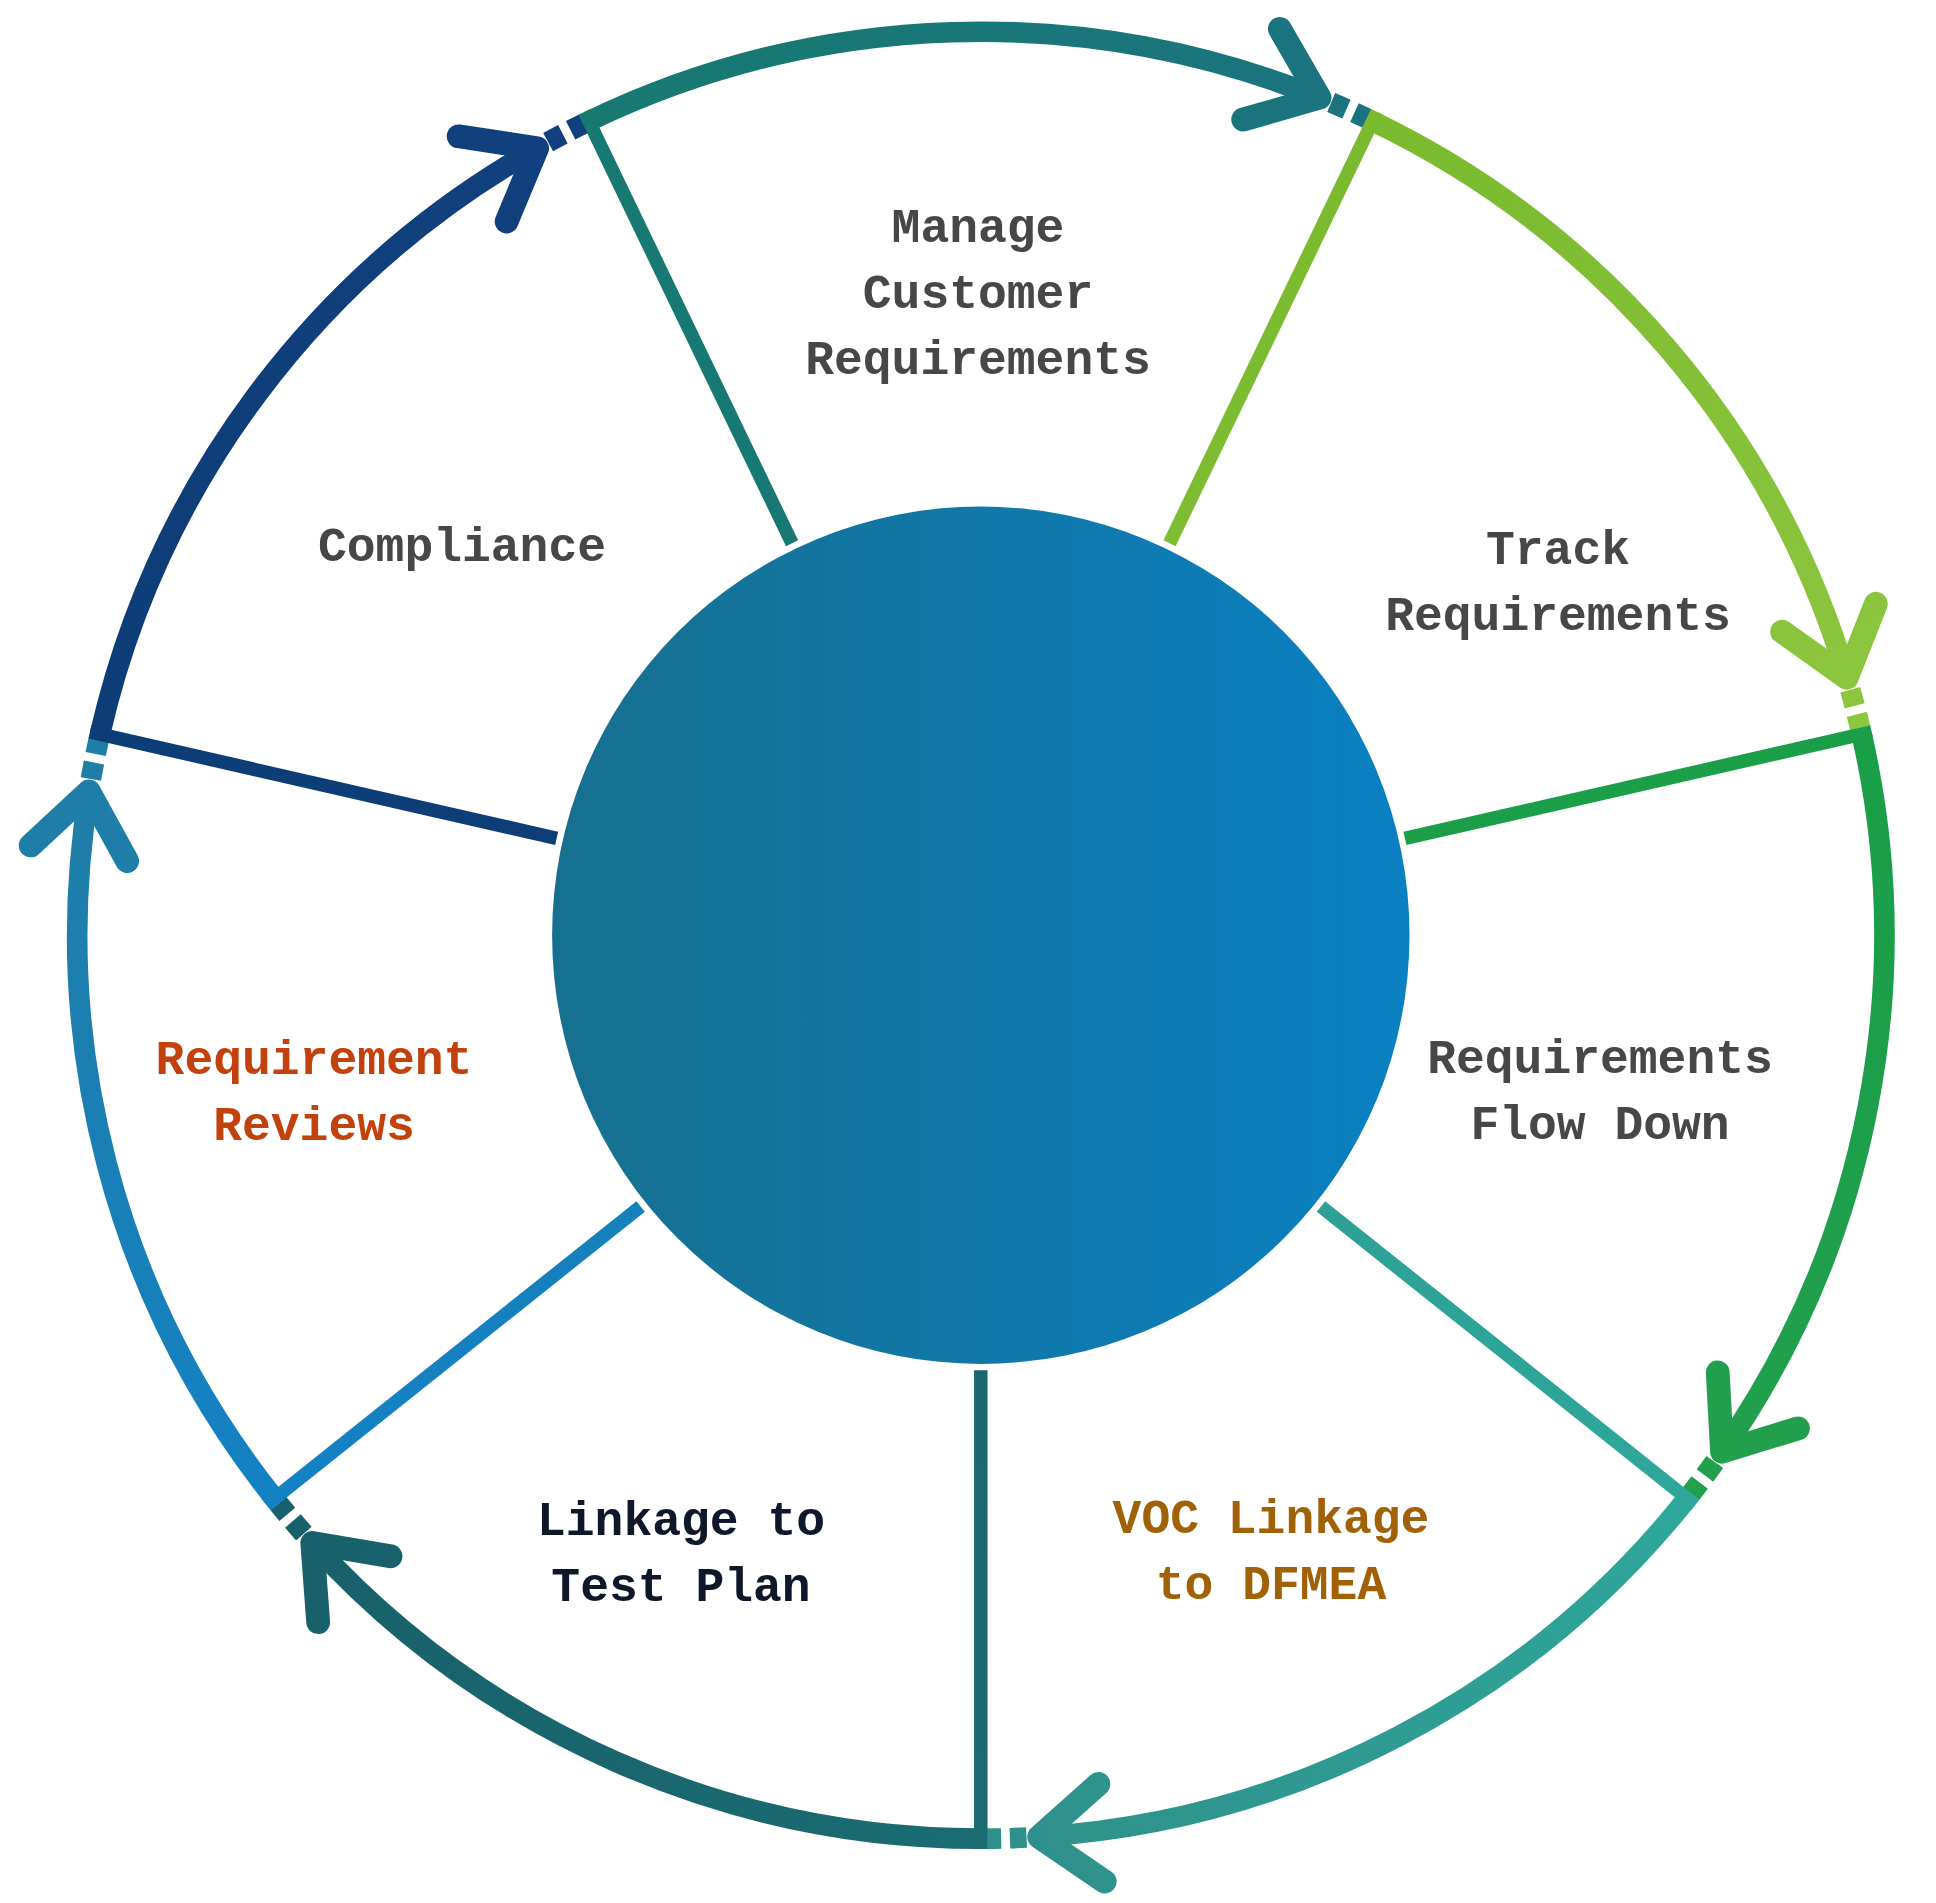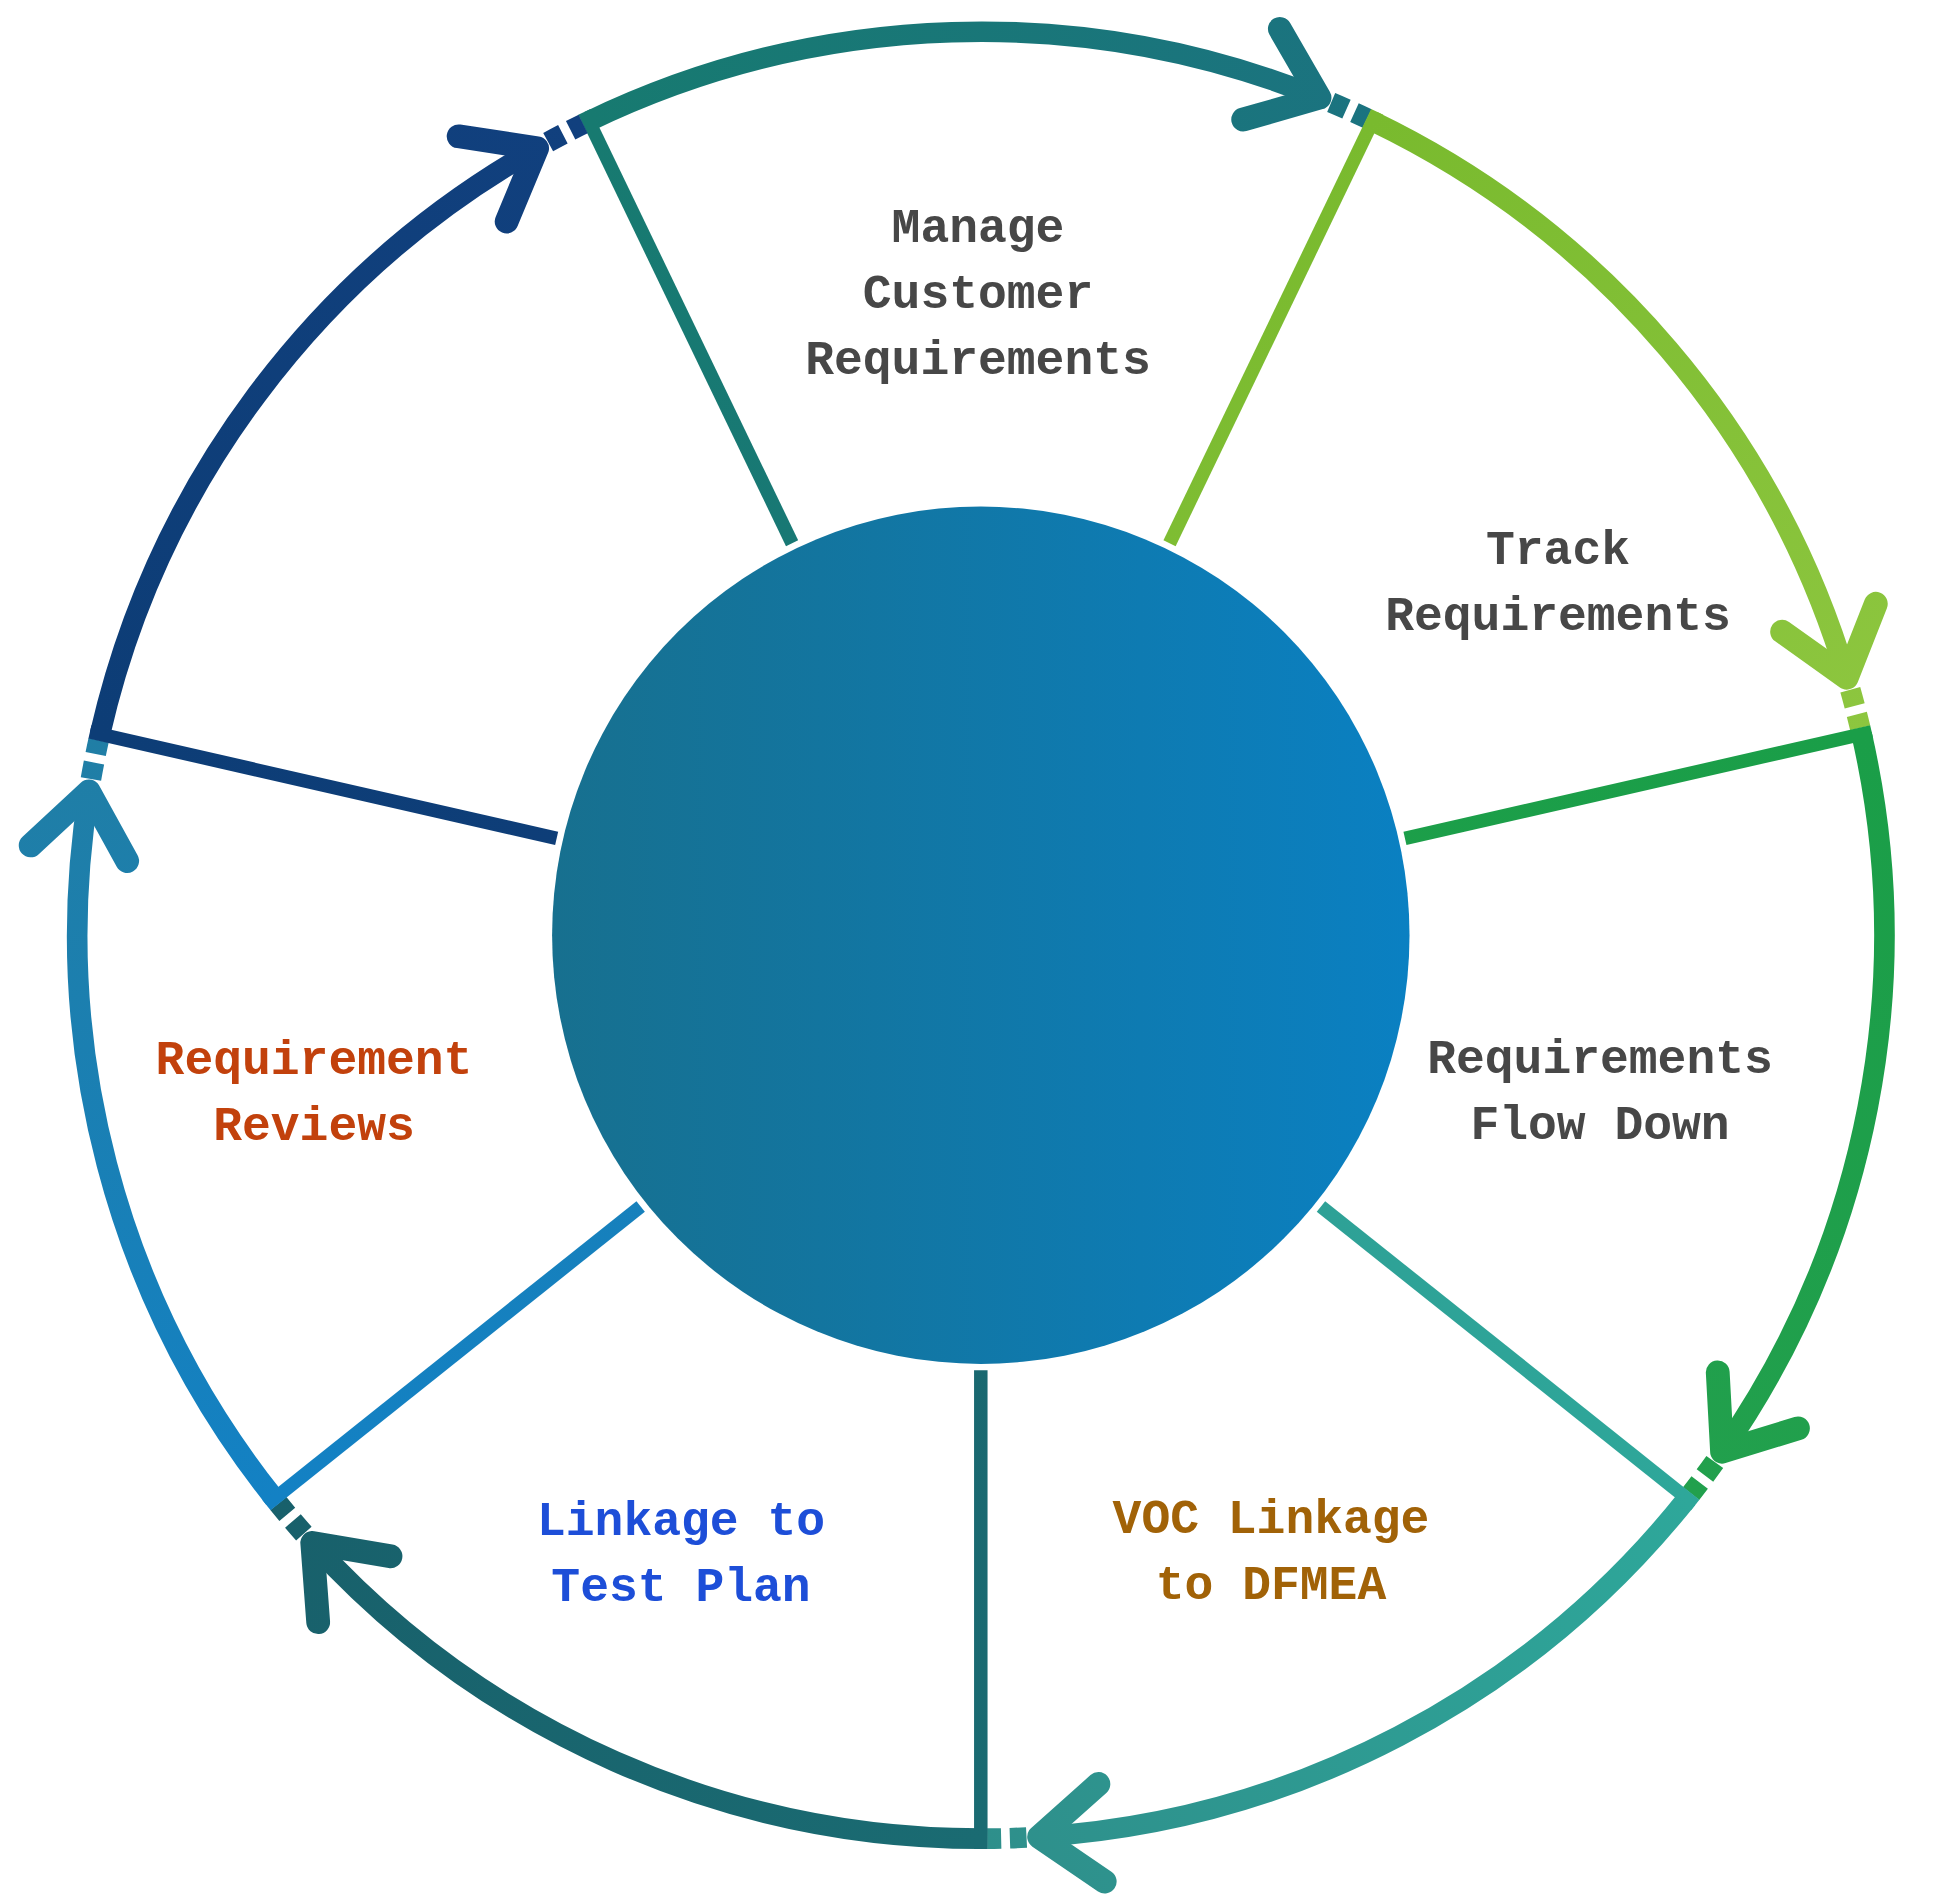--- a/index.html
+++ b/index.html
@@ -107,18 +107,19 @@
 
   <div class="seg-label" style="left: 978px; top: 295px; color: rgb(71, 71, 71);">Manage
 Customer
 Requirements</div>
   <div class="seg-label" style="left: 1558px; top: 538px; color: rgb(71, 71, 71); margin-top: 46px;">Track
 Requirements</div>
   <div class="seg-label" style="left: 1600px; top: 1093px; color: rgb(71, 71, 71);">Requirements
 Flow Down</div>
   <div class="seg-label" style="left: 1271px; top: 1553px; color: #a16207;">VOC Linkage
 to DFMEA</div>
-  <div class="seg-label" style="left: 681px; top: 1555px; color: #1d4ed8;">Linkage to
+  <div class="seg-label" style="left: 681px; top: 1555px; color: #0f172a;">Linkage to
 Test Plan</div>
   <div class="seg-label" style="left: 314px; top: 1094px; color: #c2410c;">Requirement
 Reviews</div>
+  <div class="seg-label" style="left: 462px; top: 548px; color: rgb(71, 71, 71);">Compliance</div>
 </div>
 
 
 </body></html>

